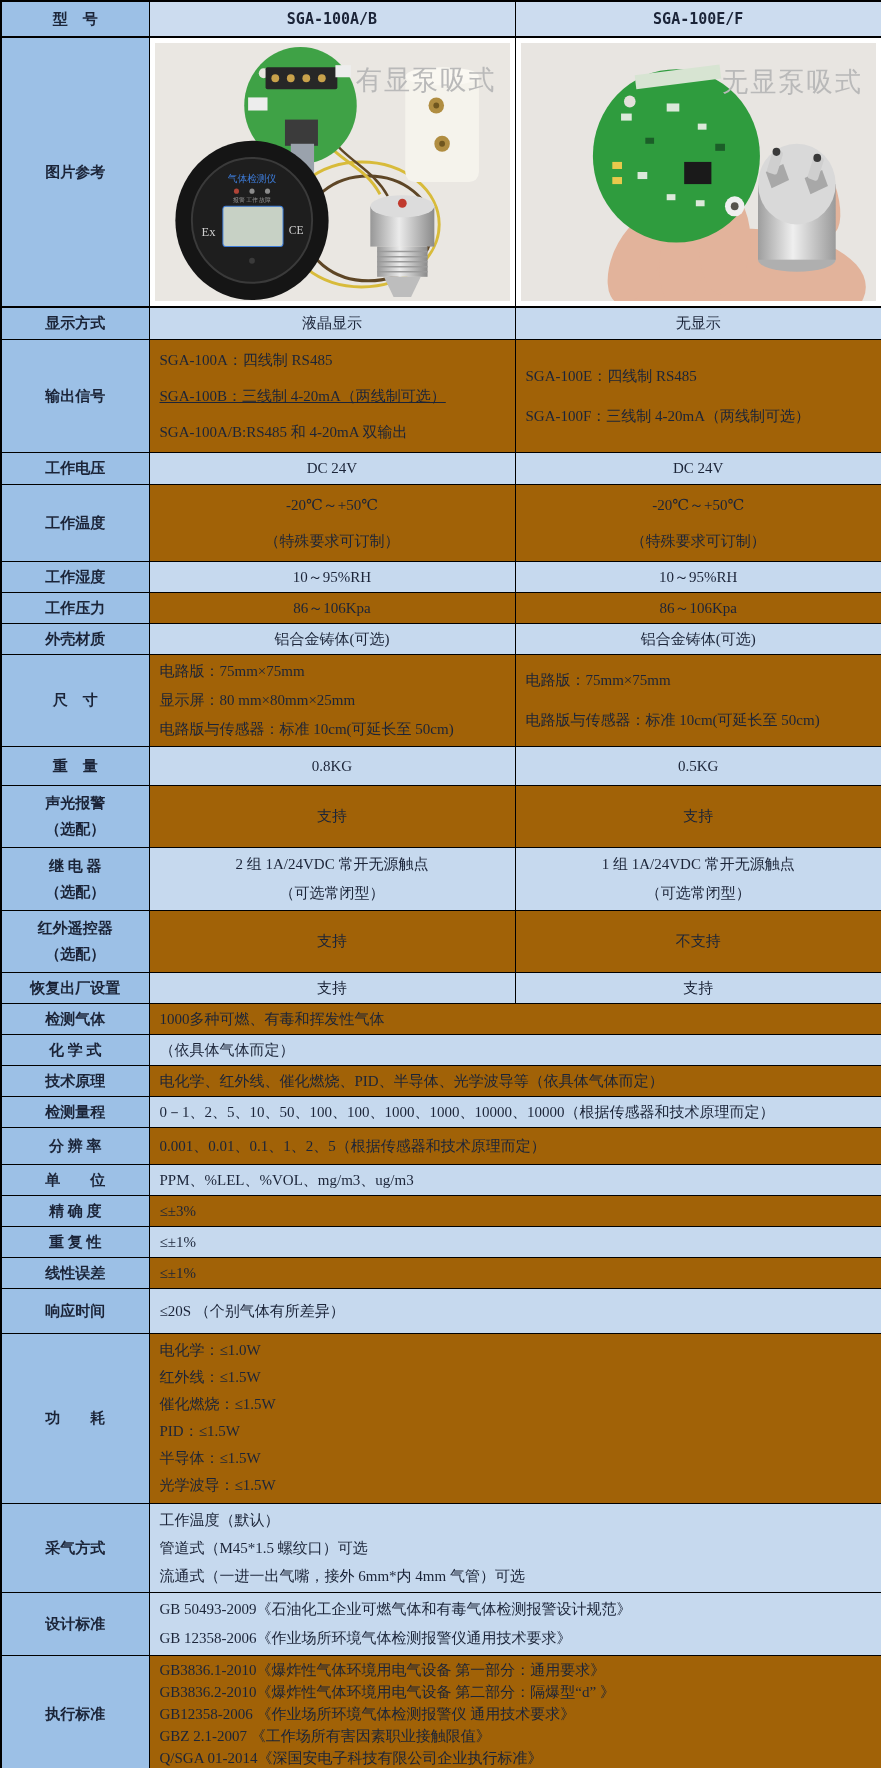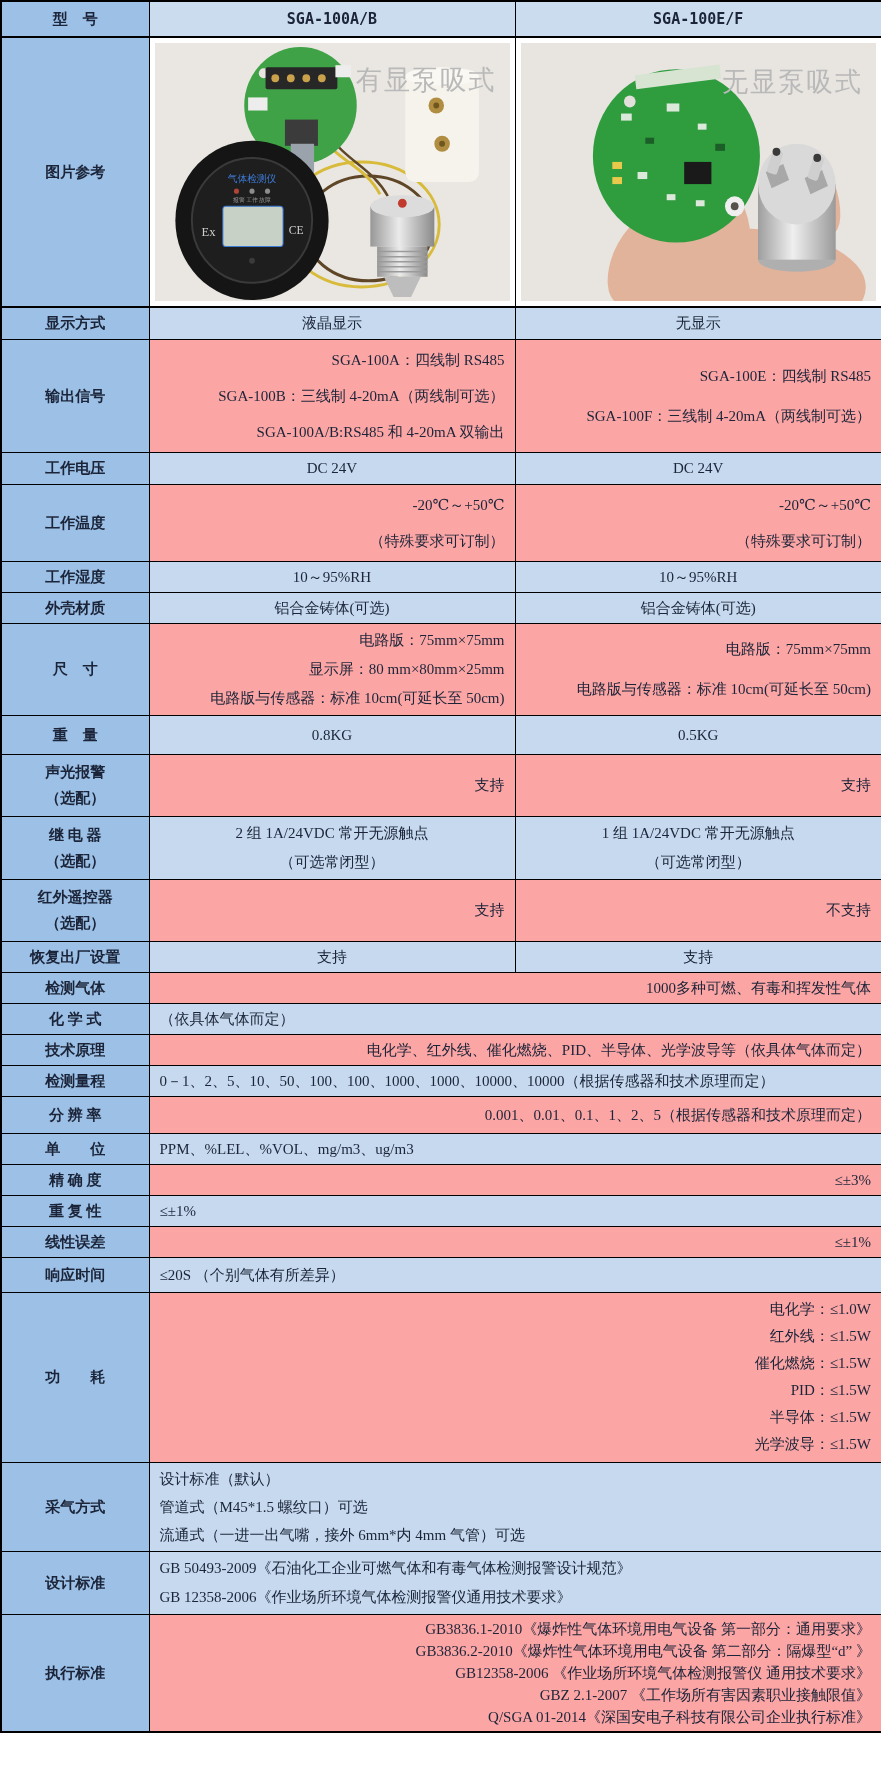--- a/index.html
+++ b/index.html
@@ -12,21 +12,21 @@
   .header-row .model-cell{background:#CCDCEF;text-align:center;font-weight:bold;font-size:15px;font-family:"DejaVu Sans Mono","Liberation Mono",monospace;}
   .image-row td{border-bottom:2px solid #000;}
   .image-cell{background:#fff;padding:5px;}
   .photo-frame{width:100%;height:258px;}
   .photo-frame svg{display:block;width:100%;height:100%;}
   .value-cell{font-size:15px;padding:2px 10px;}
   .value-cell .line{white-space:nowrap;}
   .align-left{text-align:left;}
   .align-center{text-align:center;}
   tr.alt0 .value-cell{background:#C6D9EE;}
-  tr.alt1 .value-cell{background:#fca5a5;text-align:right;}
+  tr.alt1 .value-cell{background:#a16207;}
   .wm{font-size:27px;letter-spacing:2px;}
 </style>
 </head>
 <body>
 
 <table class="spec">
   <colgroup>
     <col style="width:148px">
       <col style="width:366px">
       <col style="width:367px">
@@ -185,21 +185,21 @@
         <td class="value-cell align-center">
           <div class="line" style="line-height: 26px;">无显示</div>
         </td>
       </tr>
       <tr class="alt1" style="height: 112px;">
         <td class="label-cell">
           <div>输出信号</div>
         </td>
         <td class="value-cell align-left">
           <div class="line" style="line-height: 36px;">SGA-100A：四线制 RS485</div>
-          <div class="line" style="line-height: 36px;">SGA-100B：三线制 4-20mA（两线制可选）</div>
+          <div class="line" style="line-height: 36px; text-decoration: underline;">SGA-100B：三线制 4-20mA（两线制可选）</div>
           <div class="line" style="line-height: 36px;">SGA-100A/B:RS485 和 4-20mA 双输出</div>
         </td>
         <td class="value-cell align-left">
           <div class="line" style="line-height: 40px;">SGA-100E：四线制 RS485</div>
           <div class="line" style="line-height: 40px;">SGA-100F：三线制 4-20mA（两线制可选）</div>
         </td>
       </tr>
       <tr class="alt0" style="height: 32px;">
         <td class="label-cell">
           <div>工作电压</div>
@@ -226,20 +226,31 @@
       </tr>
       <tr class="alt0" style="height: 31px;">
         <td class="label-cell">
           <div>工作湿度</div>
         </td>
         <td class="value-cell align-center">
           <div class="line" style="line-height: 26px;">10～95%RH</div>
         </td>
         <td class="value-cell align-center">
           <div class="line" style="line-height: 26px;">10～95%RH</div>
+        </td>
+      </tr>
+      <tr class="alt1" style="height: 31px;">
+        <td class="label-cell">
+          <div>工作压力</div>
+        </td>
+        <td class="value-cell align-center">
+          <div class="line" style="line-height: 26px;">86～106Kpa</div>
+        </td>
+        <td class="value-cell align-center">
+          <div class="line" style="line-height: 26px;">86～106Kpa</div>
         </td>
       </tr>
       <tr class="alt0" style="height: 31px;">
         <td class="label-cell">
           <div>外壳材质</div>
         </td>
         <td class="value-cell align-center">
           <div class="line" style="line-height: 26px;">铝合金铸体(可选)</div>
         </td>
         <td class="value-cell align-center">
@@ -385,21 +396,21 @@
         </td>
       </tr>
       <tr class="alt1" style="height: 30px;">
         <td class="label-cell">
           <div>线性误差</div>
         </td>
         <td class="value-cell align-left" colspan="2">
           <div class="line" style="line-height: 26px;">≤±1%</div>
         </td>
       </tr>
-      <tr class="alt0" style="height: 35px; margin-left: 24px;">
+      <tr class="alt0" style="height: 45px; margin-left: 24px;">
         <td class="label-cell">
           <div>响应时间</div>
         </td>
         <td class="value-cell align-left" colspan="2">
           <div class="line" style="line-height: 26px;">≤20S （个别气体有所差异）</div>
         </td>
       </tr>
       <tr class="alt1" style="height: 170px;">
         <td class="label-cell">
           <div>功　　耗</div>
@@ -411,21 +422,21 @@
           <div class="line" style="line-height: 27px;">PID：≤1.5W</div>
           <div class="line" style="line-height: 27px;">半导体：≤1.5W</div>
           <div class="line" style="line-height: 27px;">光学波导：≤1.5W</div>
         </td>
       </tr>
       <tr class="alt0" style="height: 88px;">
         <td class="label-cell">
           <div>采气方式</div>
         </td>
         <td class="value-cell align-left" colspan="2">
-          <div class="line" style="line-height: 28px;">设计标准（默认）</div>
+          <div class="line" style="line-height: 28px;">工作温度（默认）</div>
           <div class="line" style="line-height: 28px;">管道式（M45*1.5 螺纹口）可选</div>
           <div class="line" style="line-height: 28px;">流通式（一进一出气嘴，接外 6mm*内 4mm 气管）可选</div>
         </td>
       </tr>
       <tr class="alt0" style="height: 62px;">
         <td class="label-cell">
           <div>设计标准</div>
         </td>
         <td class="value-cell align-left" colspan="2">
           <div class="line" style="line-height: 29px;">GB 50493-2009《石油化工企业可燃气体和有毒气体检测报警设计规范》</div>

